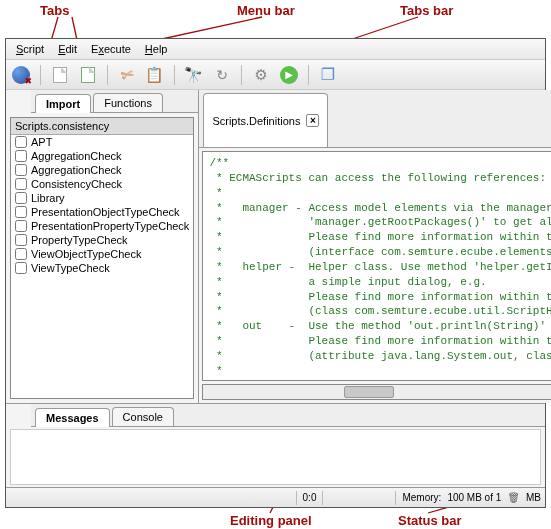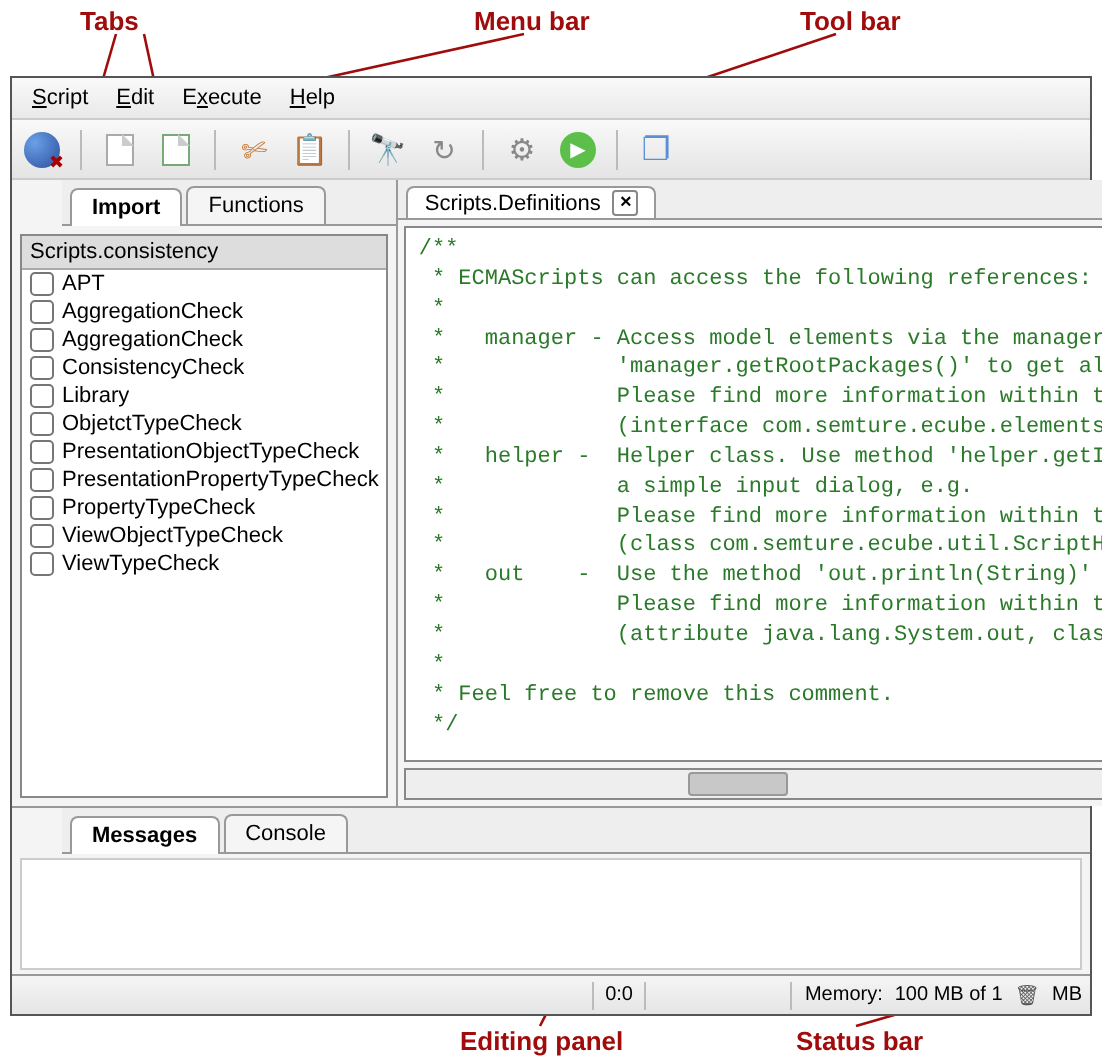--- a/index.html
+++ b/index.html
@@ -96,21 +96,21 @@
     display:flex;
     align-items:center;
     border-bottom:1px solid #999;
     background:#eee;
     padding:3px 4px 0 4px;
   }
   .editortab {
     display:flex; align-items:center; gap:6px;
     border:1px solid #999; border-bottom:none;
     background:#fff;
-    padding:1px 8px;
+    padding:20px 8px;
     border-radius:4px 4px 0 0;
     font-size:11px;
   }
   .editortab .close { font-weight:bold; border:1px solid #888; width:13px; height:13px; line-height:11px; text-align:center; border-radius:2px; font-size:10px;}
   .editor {
     flex:1;
     margin:3px;
     border:1px solid #888;
     background:#fff;
     overflow:auto;
@@ -161,21 +161,21 @@
   .ico-gear{color:#888;font-size:15px;}
   .ico-run{width:18px;height:18px;border-radius:50%;background:#5bbf4a;display:flex;align-items:center;justify-content:center;color:#fff;font-size:10px;}
   .ico-stack{color:#5a8fd6;font-size:16px;}
   .dot{width:6px;height:6px;border-radius:50%;background:#a00b0b;position:absolute;}
 </style>
 </head>
 <body>
 
 <div class="annot" style="left:40px; top:3px;">Tabs</div>
 <div class="annot" style="left:237px; top:3px;">Menu bar</div>
-<div class="annot" style="left:400px; top:3px;">Tool bar</div>
+<div class="annot" style="left:400px; top:3px;">Tabs bar</div>
 <div class="annot" style="left:230px; top:513px;">Editing panel</div>
 <div class="annot" style="left:398px; top:513px;">Status bar</div>
 
 <svg class="arrows">
   <defs>
     <marker id="ah" viewBox="0 0 10 10" refX="9" refY="5" markerWidth="6" markerHeight="6" orient="auto">
       <path d="M0,0 L10,5 L0,10 z" fill="#a00b0b"></path>
     </marker>
   </defs>
 
@@ -266,24 +266,20 @@
                 <input type="checkbox" style="">
                 <span>AggregationCheck</span>
               </div>
               <div class="treeitem">
                 <input type="checkbox" style="">
                 <span>ConsistencyCheck</span>
               </div>
               <div class="treeitem">
                 <input type="checkbox" style="">
                 <span>Library</span>
-              </div>
-              <div class="treeitem">
-                <input type="checkbox" style="">
-                <span>ObjetctTypeCheck</span>
               </div>
               <div class="treeitem">
                 <input type="checkbox" style="">
                 <span>PresentationObjectTypeCheck</span>
               </div>
               <div class="treeitem">
                 <input type="checkbox" style="">
                 <span>PresentationPropertyTypeCheck</span>
               </div>
               <div class="treeitem">

